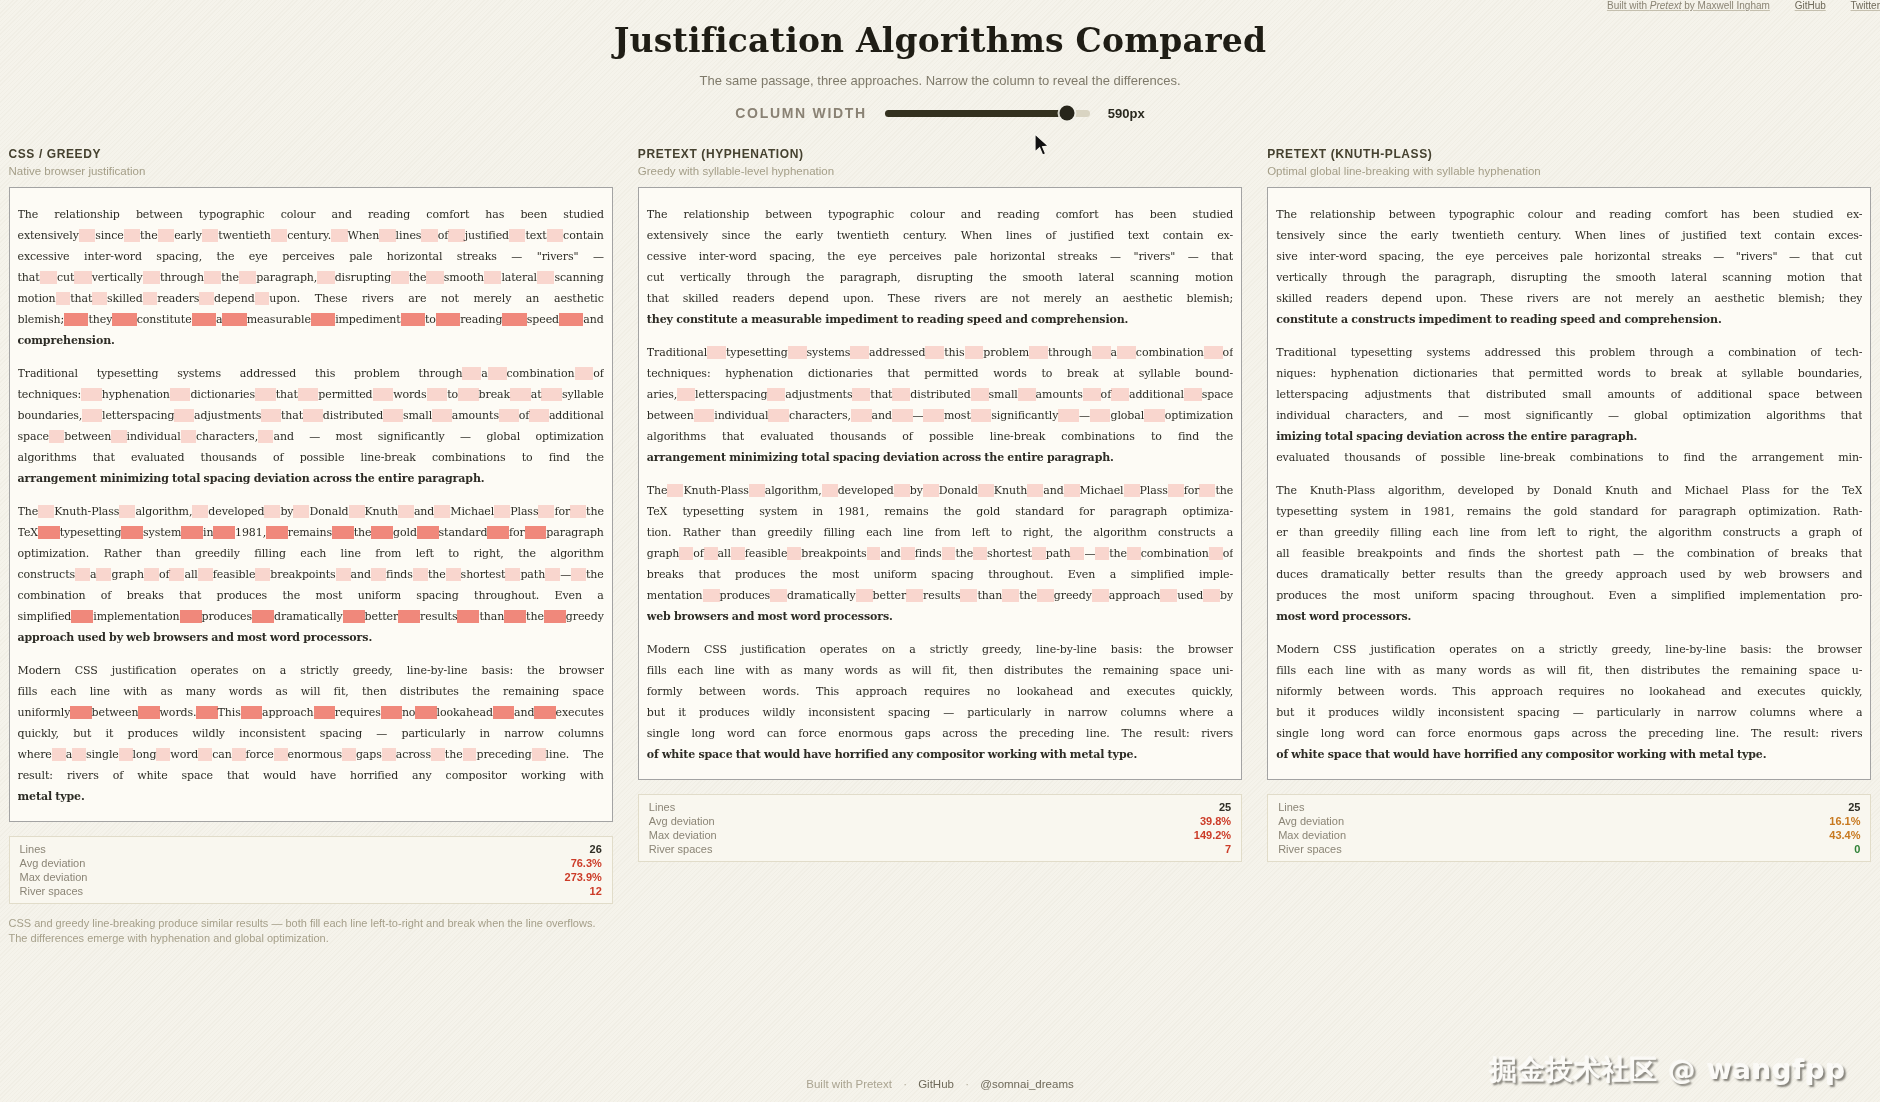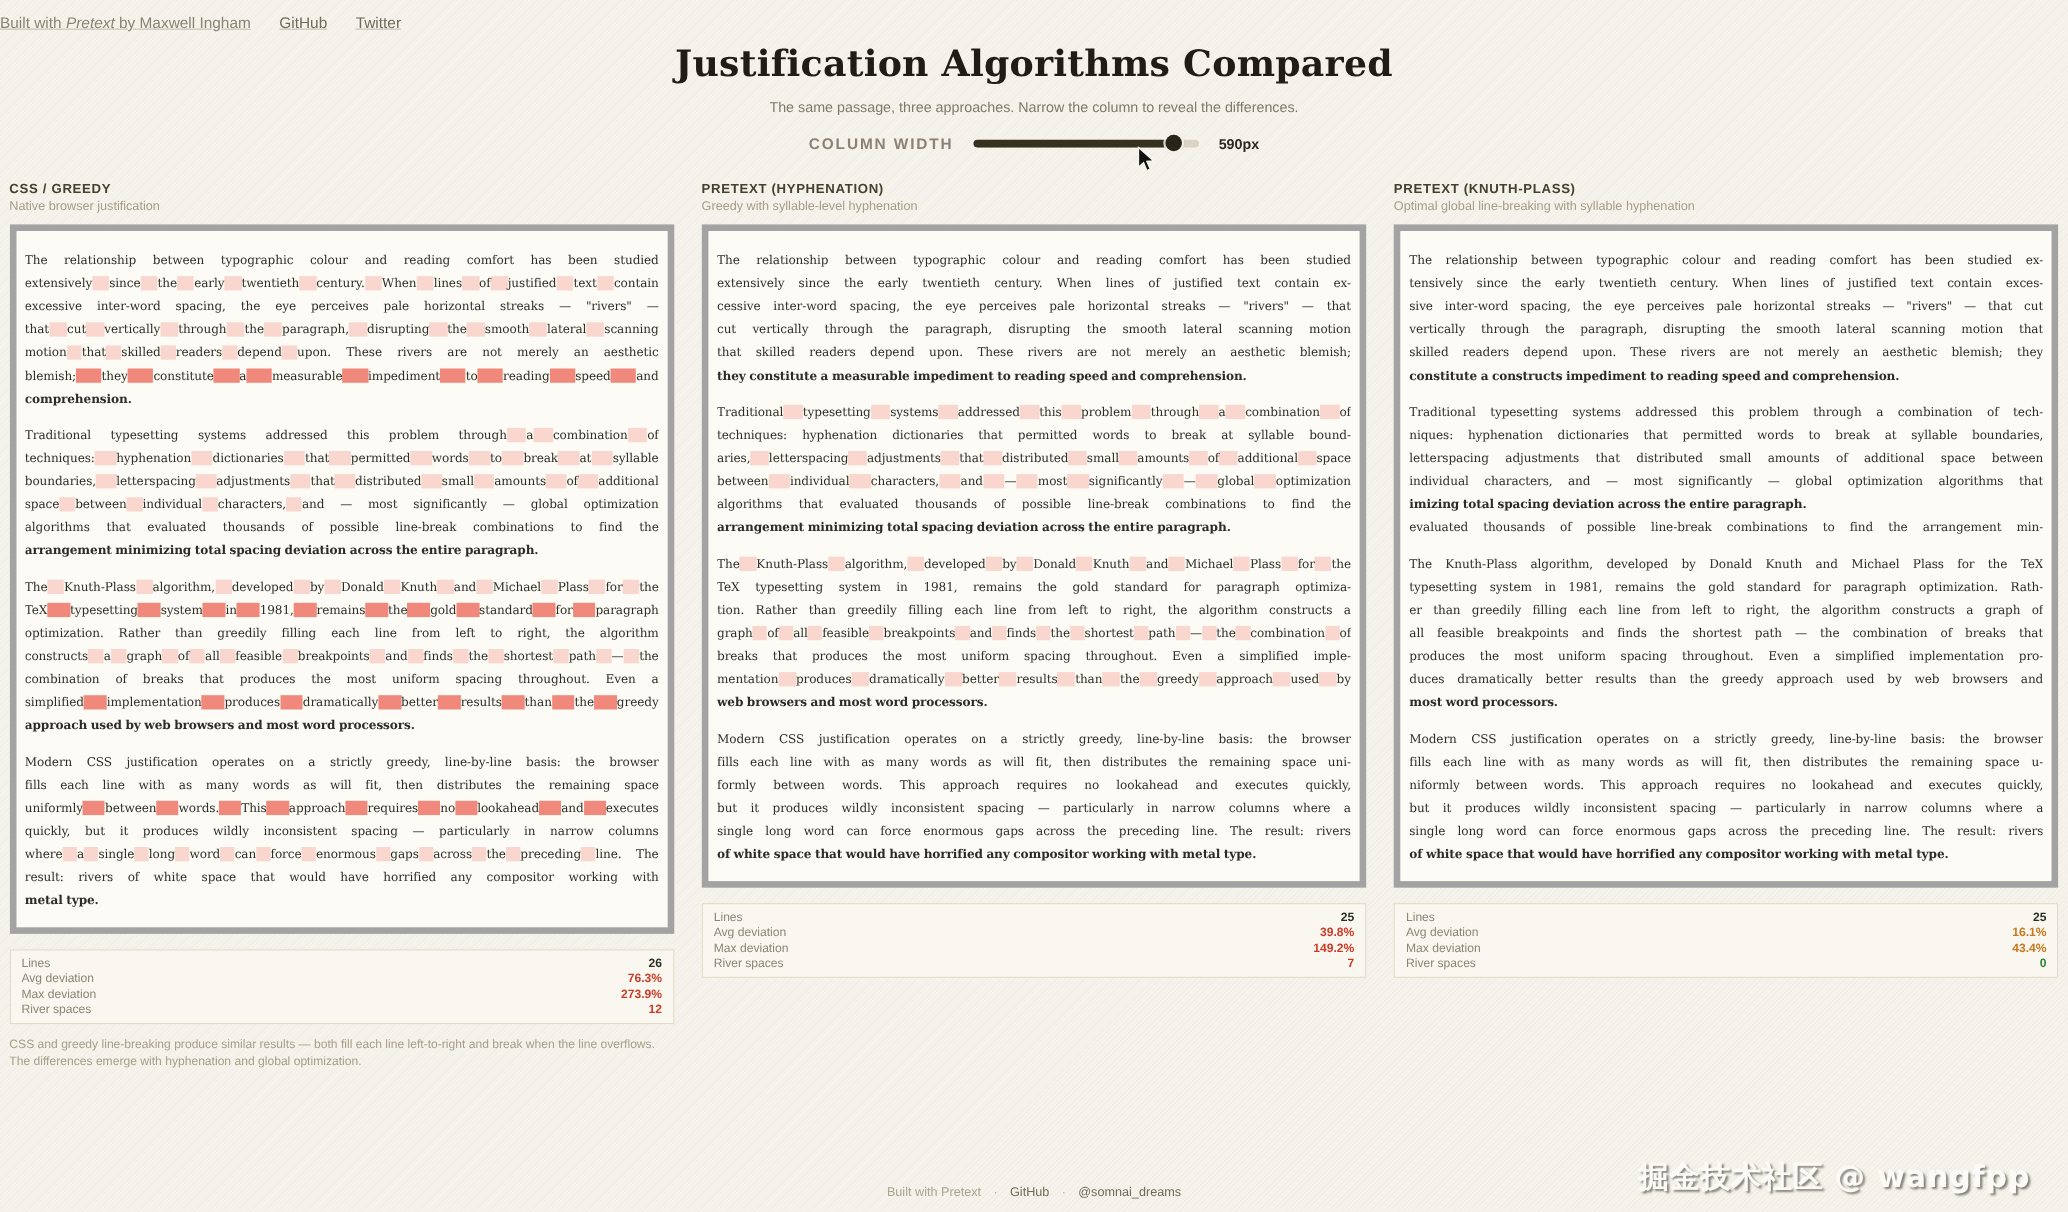--- a/index.html
+++ b/index.html
@@ -4,40 +4,40 @@
 <style>
   html,body{margin:0;padding:0;width:1880px;height:1102px;overflow:hidden;}
   body{
     position:relative;
     background-color:#f5f3eb;
     background-image:repeating-linear-gradient(135deg, rgba(160,150,120,0.05) 0px, rgba(160,150,120,0.05) 1px, transparent 1px, transparent 3px);
     font-family:"Liberation Sans", sans-serif;
     color:#2d2c25;
   }
   
-  .top-nav{padding-top:12px;text-align:left;font-size:14px;color:#948e7d;}
+  .top-nav{padding-top:0;text-align:right;font-size:10px;color:#948e7d;}
   .top-nav a{color:#8a8474;text-decoration:underline;text-decoration-color:#c4bfae;cursor:pointer;}
   .top-nav .brand{font-style:italic;}
   .top-nav .nav-link{margin-left:22px;color:#6f6a5a;}
   
   .page-title{margin-top:10px;text-align:center;font-family:"DejaVu Serif", serif;font-weight:700;font-size:33px;letter-spacing:0.2px;color:#1f1d15;}
   .page-subtitle{margin-top:13px;text-align:center;font-size:13px;color:#7f7a6a;}
   
   .controls{margin-top:17px;display:flex;justify-content:center;align-items:center;gap:18px;}
   .ctrl-label{font-size:14px;font-weight:700;letter-spacing:1.7px;color:#8a8274;}
   .slider{position:relative;width:205px;height:7px;background:#d9d4c2;border-radius:4px;cursor:pointer;}
   .slider-fill{position:absolute;left:0;top:0;bottom:0;background:#34311f;border-radius:4px;}
   .slider-thumb{position:absolute;top:50%;transform:translate(-50%,-50%);width:15px;height:15px;border-radius:50%;background:#27251a;box-shadow:0 0 0 2px rgba(246,244,236,0.85), 0 0 3px rgba(0,0,0,0.35);}
   .ctrl-value{font-size:13px;font-weight:700;color:#2a291f;}
   
   .columns{display:flex;gap:25px;width:1863px;margin:26px auto 0;align-items:flex-start;}
   .column{flex:1;min-width:0;}
   .col-name{font-size:12px;font-weight:700;letter-spacing:0.6px;color:#45412f;}
   .col-desc{font-size:11.5px;color:#a49e88;margin-top:4px;}
-  .card{margin-top:10px;background:#fdfbf5;border:6px solid #a3a3a3;padding:16px 8px 14px;}
+  .card{margin-top:10px;background:#fdfbf5;border:1px solid #a3a3a3;padding:16px 8px 14px;}
   .para{margin-top:12px;}
   .para:first-child{margin-top:0;}
   .tline{
     font-family:"DejaVu Serif", serif;
     font-size:11px;line-height:21px;height:21px;overflow:hidden;
     letter-spacing:-0.1px;word-spacing:-0.5px;
     color:#2d2c25;
     text-align:justify;text-align-last:justify;
   }
   .tline.rag{text-align-last:left;font-weight:bold;}
@@ -236,22 +236,22 @@
           <div class="tline">letterspacing adjustments that distributed small amounts of additional space between</div>
           <div class="tline">individual characters, and — most significantly — global optimization algorithms that</div>
           <div class="tline rag">imizing total spacing deviation across the entire paragraph.</div>
           <div class="tline">evaluated thousands of possible line-break combinations to find the arrangement min-</div>
         </div>
         <div class="para">
           <div class="tline">The Knuth-Plass algorithm, developed by Donald Knuth and Michael Plass for the TeX</div>
           <div class="tline">typesetting system in 1981, remains the gold standard for paragraph optimization. Rath-</div>
           <div class="tline">er than greedily filling each line from left to right, the algorithm constructs a graph of</div>
           <div class="tline">all feasible breakpoints and finds the shortest path — the combination of breaks that</div>
+          <div class="tline">duces dramatically better results than the greedy approach used by web browsers and</div>
           <div class="tline">produces the most uniform spacing throughout. Even a simplified implementation pro-</div>
-          <div class="tline">duces dramatically better results than the greedy approach used by web browsers and</div>
           <div class="tline rag">most word processors.</div>
         </div>
         <div class="para">
           <div class="tline">Modern CSS justification operates on a strictly greedy, line-by-line basis: the browser</div>
           <div class="tline">fills each line with as many words as will fit, then distributes the remaining space u-</div>
           <div class="tline">niformly between words. This approach requires no lookahead and executes quickly,</div>
           <div class="tline">but it produces wildly inconsistent spacing — particularly in narrow columns where a</div>
           <div class="tline">single long word can force enormous gaps across the preceding line. The result: rivers</div>
           <div class="tline rag">of white space that would have horrified any compositor working with metal type.</div>
         </div>

